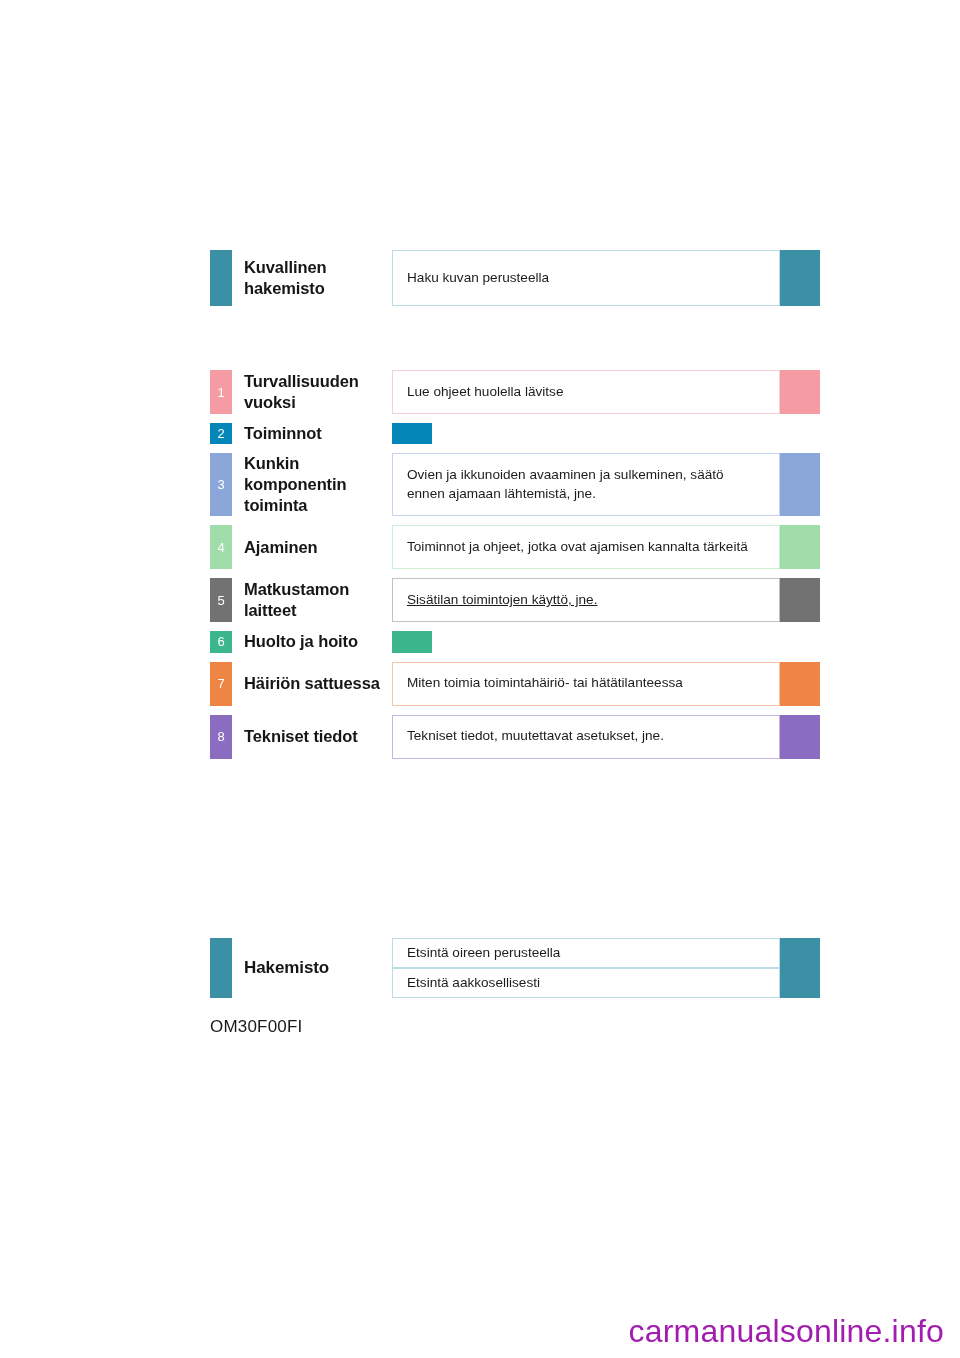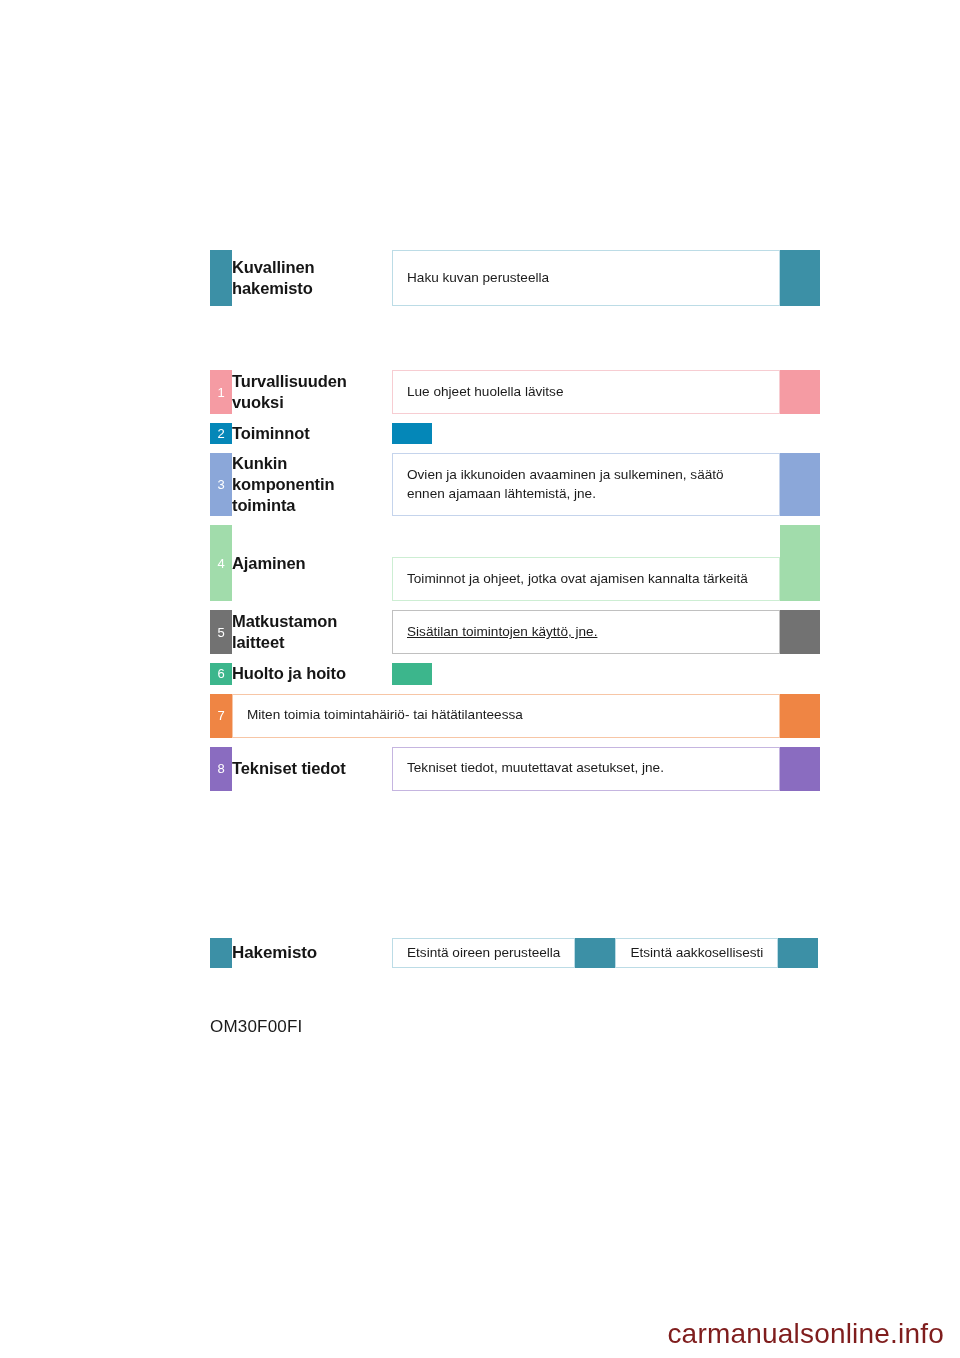--- a/index.html
+++ b/index.html
@@ -54,21 +54,21 @@
     width: 22px;
     flex: 0 0 22px;
   }
 
   
   .title-cell {
     flex: 0 0 160px;
     width: 160px;
     display: flex;
     align-items: center;
-    padding-left: 0;
+    padding-left: 12px;
     box-sizing: border-box;
     font-size: 16.5px;
     font-weight: bold;
     line-height: 1.28;
     letter-spacing: -0.1px;
     color: #161616;
   }
 
   
   .desc-cell {
@@ -101,21 +101,21 @@
 
   
   #index-section { top: 938px; }
   #index-section .toc-row { margin-bottom: 0; }
   #index-section .title-cell {
     font-size: 17px;
   }
   #index-section .stack {
     flex: 1 1 auto;
     display: flex;
-    flex-direction: row;
+    flex-direction: column;
     text-align: center;
   }
   #index-section .stack-line {
     display: flex;
     align-items: stretch;
   }
   #index-section .desc-cell {
     min-height: 0;
     height: 30px;
     padding-top: 2px;
@@ -131,22 +131,22 @@
     top: 1017px;
     font-size: 17px;
     letter-spacing: 0.2px;
     color: #1a1a1a;
   }
 
   #watermark {
     position: absolute;
     right: 16px;
     bottom: 8px;
-    font-size: 28px;
-    color: #7f1d1d;
+    font-size: 32px;
+    color: #a21caf;
     letter-spacing: 0.2px;
     font-family: "Liberation Sans", sans-serif;
   }
 </style>
 </head>
 <body>
 
 <div class="page">
 
   <div class="toc-section" id="picture-index-section">
@@ -172,36 +172,37 @@
       </div>
       <div class="toc-row">
         <div class="tab" style="background: rgb(139, 167, 217);">3</div>
         <div class="title-cell">Kunkin komponentin toiminta</div>
         <div class="desc-cell" style="border-color: rgb(197, 212, 236);">Ovien ja ikkunoiden avaaminen ja sulkeminen, säätö ennen ajamaan lähtemistä, jne.</div>
         <div class="swatch" style="background: rgb(139, 167, 217);"></div>
       </div>
       <div class="toc-row">
         <div class="tab" style="background: rgb(161, 220, 171);">4</div>
         <div class="title-cell">Ajaminen</div>
-        <div class="desc-cell" style="border-color: rgb(205, 238, 211); margin-top: 32px;">Toiminnot ja ohjeet, jotka ovat ajamisen kannalta tärkeitä</div>
+        <div class="desc-cell" style="border-color: rgb(205, 238, 211);">Toiminnot ja ohjeet, jotka ovat ajamisen kannalta tärkeitä</div>
         <div class="swatch" style="background: rgb(161, 220, 171);"></div>
       </div>
       <div class="toc-row">
         <div class="tab" style="background: rgb(114, 114, 114);">5</div>
         <div class="title-cell">Matkustamon laitteet</div>
         <div class="desc-cell" style="border-color: rgb(192, 192, 192); text-decoration: underline;">Sisätilan toimintojen käyttö, jne.</div>
         <div class="swatch" style="background: rgb(114, 114, 114);"></div>
       </div>
       <div class="toc-row">
         <div class="tab" style="background: rgb(60, 182, 140);">6</div>
         <div class="title-cell">Huolto ja hoito</div>
         <div class="swatch" style="background: rgb(60, 182, 140);"></div>
       </div>
       <div class="toc-row">
         <div class="tab" style="background: rgb(239, 133, 68);">7</div>
+        <div class="title-cell">Häiriön sattuessa</div>
         <div class="desc-cell" style="border-color: rgb(247, 198, 166);">Miten toimia toimintahäiriö- tai hätätilanteessa</div>
         <div class="swatch" style="background: rgb(239, 133, 68);"></div>
       </div>
       <div class="toc-row">
         <div class="tab" style="background: rgb(138, 108, 192);">8</div>
         <div class="title-cell">Tekniset tiedot</div>
         <div class="desc-cell" style="border-color: rgb(197, 181, 224);">Tekniset tiedot, muutettavat asetukset, jne.</div>
         <div class="swatch" style="background: rgb(138, 108, 192);"></div>
       </div>
     </div>

